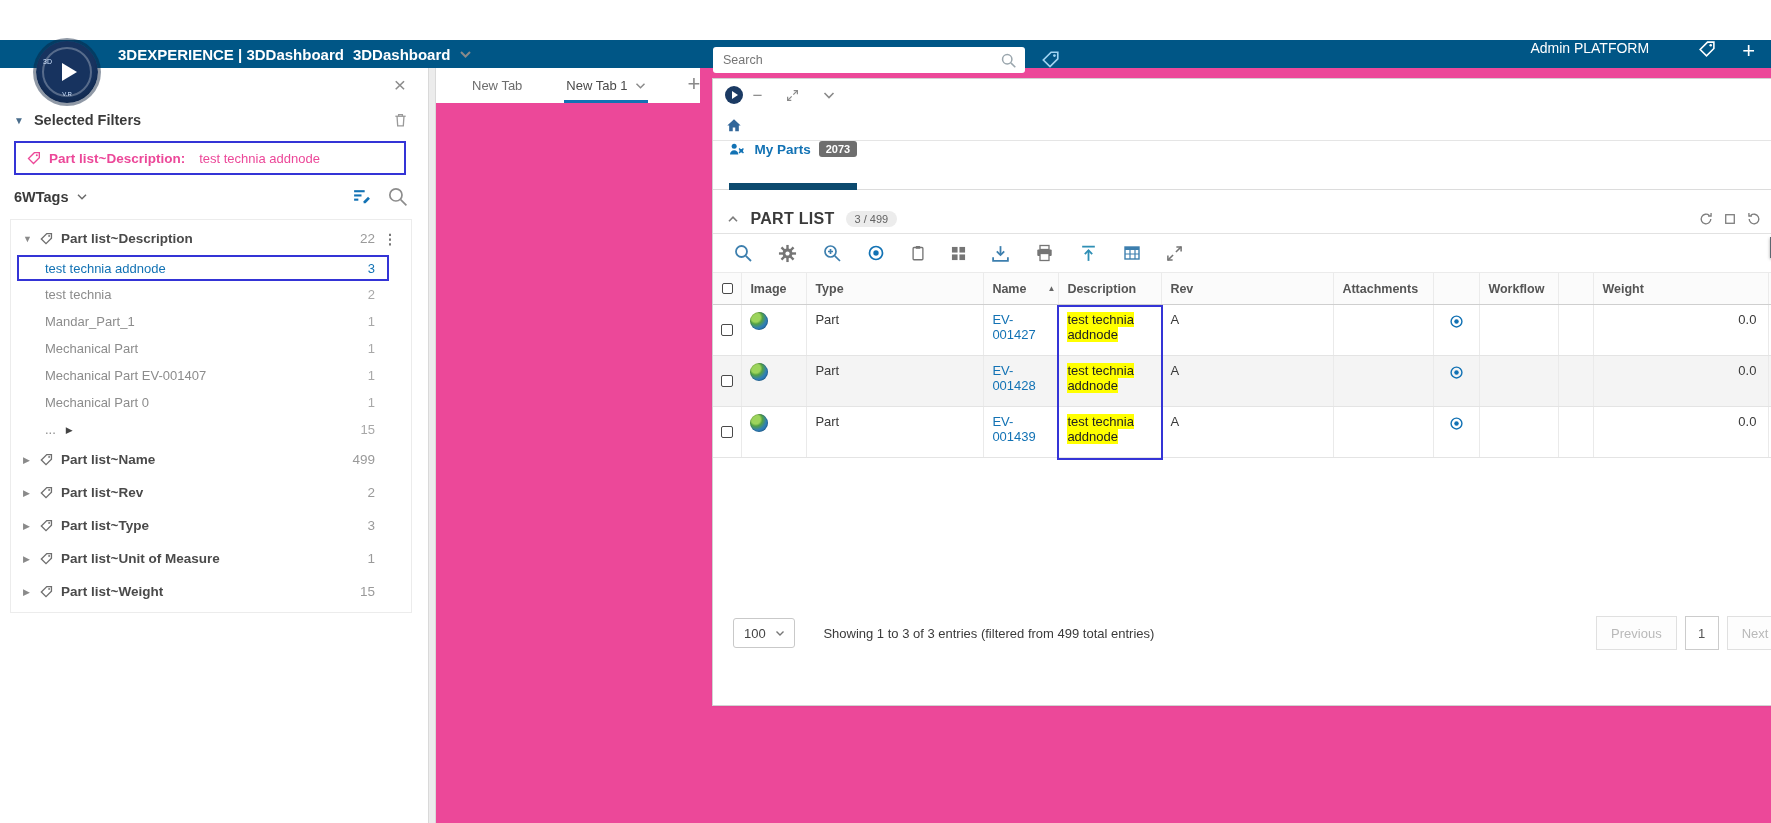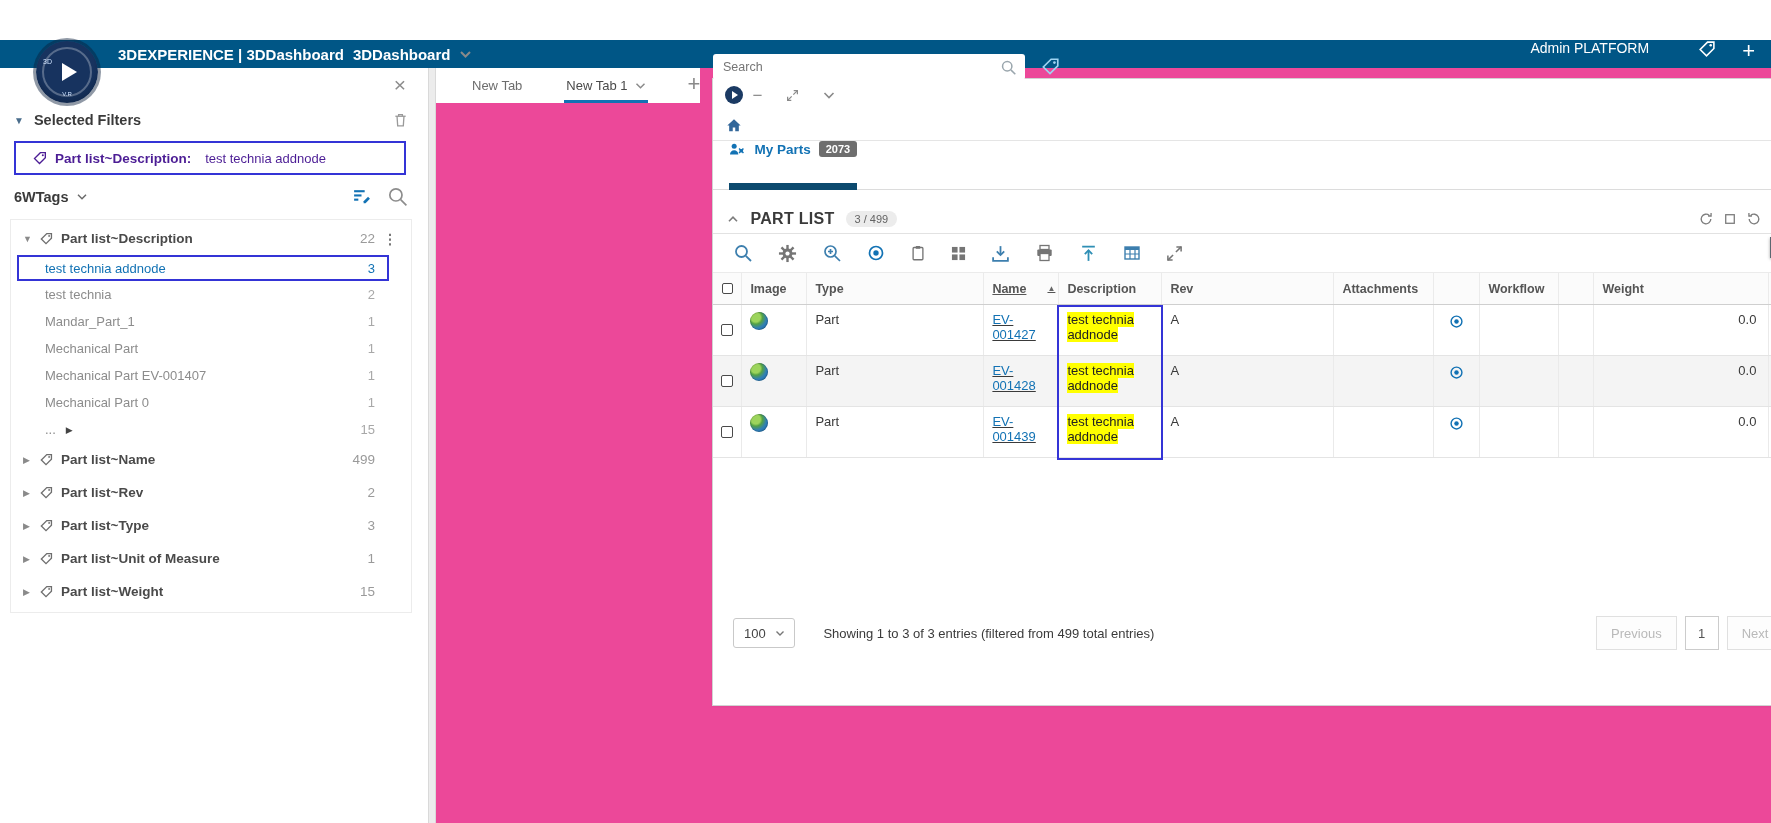--- a/index.html
+++ b/index.html
@@ -12,42 +12,42 @@
   .logo { position:absolute; left:36px; top:1px; width:62px; height:62px; border-radius:50%;
           background:radial-gradient(circle at 50% 40%, #17335f 0 55%, #0b1d3a 100%);
           box-shadow:0 0 0 3px rgba(8,28,58,.45); z-index:50; display:flex; align-items:center; justify-content:center; }
   .logo-ring { position:absolute; inset:6px; border-radius:50%; border:2px solid rgba(255,255,255,.28); }
   .logo-play { width:0; height:0; border-left:15px solid #fff; border-top:9px solid transparent; border-bottom:9px solid transparent; margin-left:5px; }
   .logo-3d { position:absolute; left:7px; top:17px; font-size:7px; color:#cfe3ff; }
   .logo-vr { position:absolute; bottom:6px; left:50%; transform:translateX(-50%); font-size:6px; color:#cfe3ff; }
   .brand { margin-left:118px; display:flex; align-items:center; gap:9px; font-size:15px; white-space:nowrap; }
   .brand-main { font-weight:bold; }
   .brand-app { font-weight:bold; }
-  .search-wrap { position:absolute; left:713px; top:14px; display:flex; align-items:center; gap:15px; }
+  .search-wrap { position:absolute; left:713px; top:7px; display:flex; align-items:center; gap:15px; }
   .searchbox { width:312px; height:26px; background:#fff; border-radius:3px; display:flex; align-items:center; }
   .searchbox input { flex:1; border:none; outline:none; padding:0 10px; font-size:12.5px; font-family:"Liberation Sans",sans-serif; color:#333; background:transparent; }
   .searchbox .sb-ico { color:#9aa6ad; padding-right:8px; }
   .tb-right { position:absolute; right:0; top:0; height:40px; display:flex; align-items:flex-start; padding-right:16px; }
   .tb-user { font-size:14px; margin-right:48px; }
   .tb-tag { color:#fff; margin-right:26px; }
   .tb-plus { font-size:22px; font-weight:300; line-height:1; }
 
   
   .app { display:flex; height:783px; }
   .sidebar { width:428px; background:#fff; position:relative; flex:none; }
   .gutter { width:8px; background:#ececec; border-left:1px solid #d9d9d9; border-right:1px solid #d9d9d9; flex:none; }
   .main { flex:1; display:flex; flex-direction:row; background:#ec4899; min-width:0; }
 
   
   .sb-close { position:absolute; top:6px; right:22px; font-size:21px; color:#8c8c8c; cursor:pointer; line-height:1; }
   .sf-row { display:flex; align-items:center; margin:44px 20px 0 14px; gap:10px; }
   .sf-caret { color:#4a6d8c; font-size:10px; }
   .sf-title { font-weight:bold; font-size:14.5px; color:#3a3a3a; flex:1; }
   .sf-trash { color:#9a9a9a; }
-  .chip { margin:13px 22px 0 14px; border:2px solid #3434d6; padding:7px 16px; display:flex; align-items:center; color:#4c1d95; min-height:34px; }
+  .chip { margin:13px 22px 0 14px; border:2px solid #3434d6; padding:7px 10px; display:flex; align-items:center; color:#ec4899; min-height:34px; }
   .chip-ico { margin-right:8px; }
   .chip-label { font-weight:bold; font-size:13.5px; }
   .chip-value { font-size:13px; margin-left:14px; }
   .tags-row { margin:11px 20px 0 14px; display:flex; align-items:center; }
   .tags-title { font-weight:bold; font-size:14.5px; color:#3a3a3a; }
   .tags-chev { color:#6a6a6a; margin-left:7px; }
   .tags-sp { flex:1; }
   .tags-filter { color:#1272b4; margin-right:16px; }
   .tags-search { color:#8c8c8c; }
   .tree { margin:12px 16px 0 10px; border:1px solid #ececec; padding:2px 0 4px; }
@@ -104,21 +104,21 @@
 
   .float-btns { position:absolute; top:158px; right:2px; display:flex; gap:1px; z-index:10; box-shadow:0 1px 3px rgba(0,0,0,.35); }
   .fb { width:23px; height:21px; background:#5b6770; display:flex; align-items:center; justify-content:center; color:#fff; }
 
   
   .table-wrap { position:relative; }
   .thead { display:flex; height:33px; background:#fbfbfb; border-bottom:1px solid #cfcfcf; border-top:1px solid #ebebeb; font-size:12.5px; color:#555; font-weight:bold; }
   .th { padding-left:8px; border-left:1px solid #ebebeb; display:flex; align-items:center; overflow:hidden; white-space:nowrap; }
   .th:first-child { border-left:none; }
   .c-sel{width:28px; flex:none;} .c-img{width:65px; flex:none;} .c-type{width:177px; flex:none;}
-  .c-name{width:75px; flex:none;text-decoration:underline;} .c-desc{width:103px; flex:none;} .c-rev{width:172px; flex:none;}
+  .c-name{width:75px; flex:none;} .c-desc{width:103px; flex:none;} .c-rev{width:172px; flex:none;}
   .c-att{width:100px; flex:none;} .c-eye{width:46px; flex:none;} .c-wf{width:79px; flex:none;}
   .c-sp2{width:35px; flex:none;} .c-wt{width:175px; flex:none;} .c-act{flex:1;}
   .sort-caret { margin-left:auto; padding-right:3px; font-size:8px; color:#666; }
   .trow { display:flex; height:51px; border-bottom:1px solid #e4e4e4; background:#fff; }
   .trow.alt { background:#f4f4f4; }
   .td { padding:7px 8px 0; border-left:1px solid #eaeaea; font-size:13px; color:#3a3a3a; overflow:hidden; }
   .td:first-child { border-left:none; }
   .td.center { display:flex; align-items:center; justify-content:center; padding:0; }
   .td.right { text-align:right; padding-right:12px; }
   .cb { width:12px; height:12px; border:1.5px solid #4a4a4a; border-radius:2px; background:#fff; }

